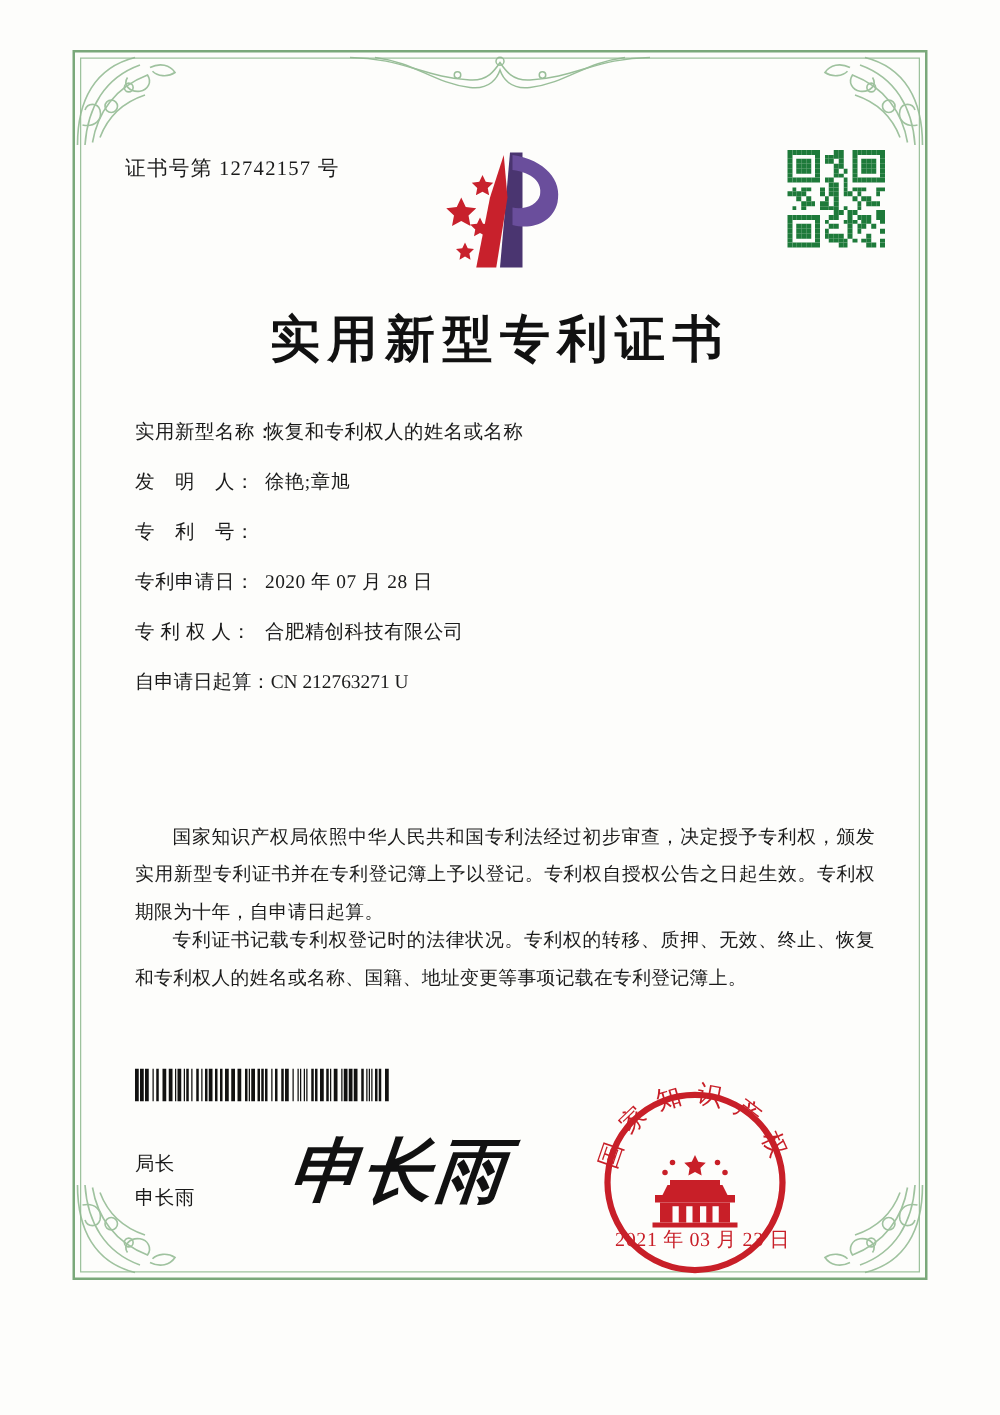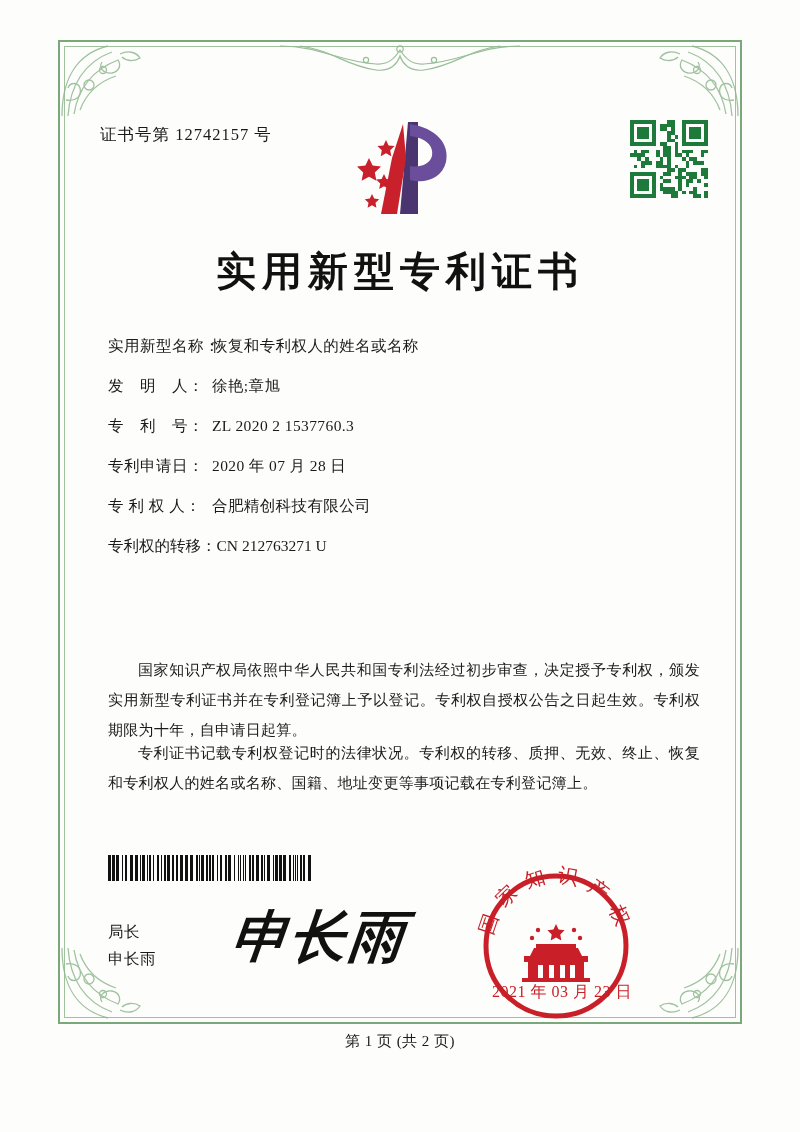--- a/index.html
+++ b/index.html
@@ -752,34 +752,33 @@
     <div class="field">
       <div class="flabel">实用新型名称：</div>
       <div class="fvalue">恢复和专利权人的姓名或名称</div>
     </div>
     <div class="field">
       <div class="flabel">发　明　人：</div>
       <div class="fvalue">徐艳;章旭</div>
     </div>
     <div class="field">
       <div class="flabel">专　利　号：</div>
-      <div class="fvalue">ZL 2020 2 1537760.3</div>
     </div>
     <div class="field">
       <div class="flabel">专利申请日：</div>
       <div class="fvalue">2020 年 07 月 28 日</div>
     </div>
     <div class="field">
       <div class="flabel">专 利 权 人：</div>
       <div class="fvalue">合肥精创科技有限公司</div>
     </div>
 
     <div class="pubrow">
       <div class="seg2">
-        <span>专利权的转移：</span><span>CN 212763271 U</span>
+        <span>自申请日起算：</span><span>CN 212763271 U</span>
       </div>
     </div>
   </div>
 
   <div class="para p1">国家知识产权局依照中华人民共和国专利法经过初步审查，决定授予专利权，颁发实用新型专利证书并在专利登记簿上予以登记。专利权自授权公告之日起生效。专利权期限为十年，自申请日起算。</div>
   <div class="para p2">专利证书记载专利权登记时的法律状况。专利权的转移、质押、无效、终止、恢复和专利权人的姓名或名称、国籍、地址变更等事项记载在专利登记簿上。</div>
 
   <div class="barcode">
       <span style="width: 3px; margin-right: 1px;"></span>
       <span style="width: 3px; margin-right: 1px;"></span>
@@ -867,15 +866,14 @@
       <g fill="#fdfdfb">
         <rect x="-18" y="9" width="5" height="13"></rect>
         <rect x="-7" y="9" width="5" height="13"></rect>
         <rect x="4" y="9" width="5" height="13"></rect>
         <rect x="14" y="9" width="5" height="13"></rect>
       </g>
     </g>
   </svg>
   <div class="seal-date">2021 年 03 月 23 日</div>
 
-  <div class="pagenum">第 1 页 (共 2 页)</div>
 
 </div>
 
 </body></html>

